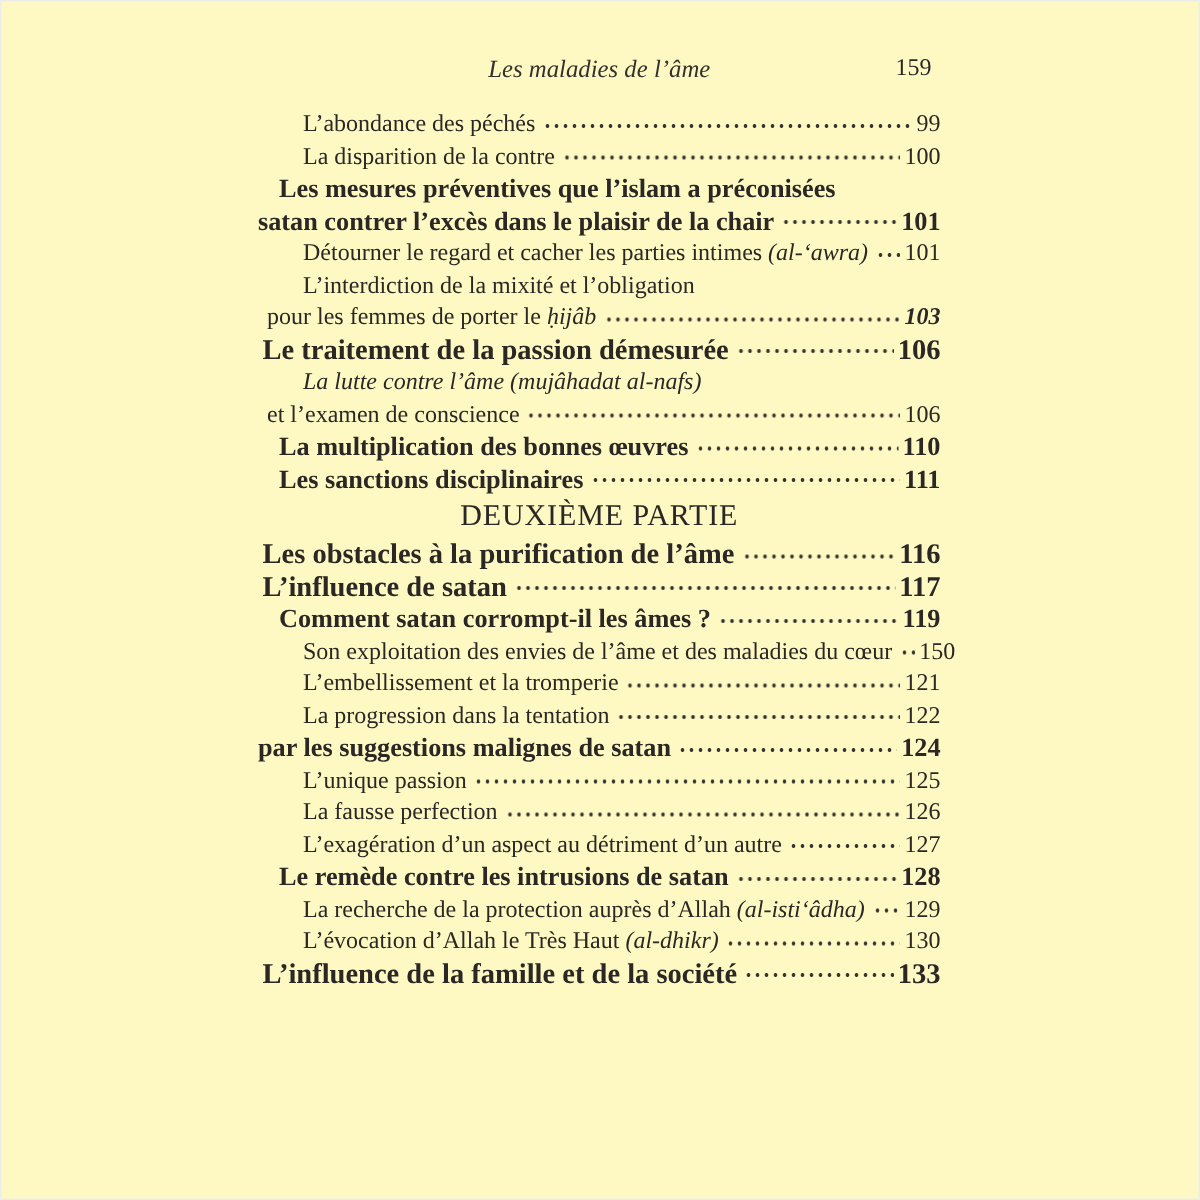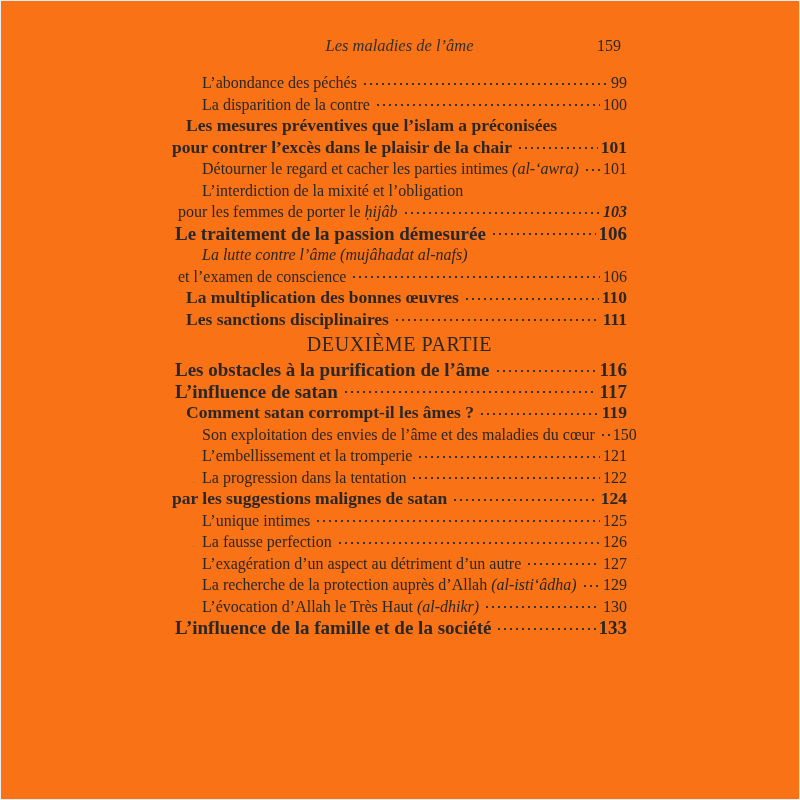--- a/index.html
+++ b/index.html
@@ -1,19 +1,19 @@
 <!DOCTYPE html>
 <html><head>
 <meta charset="utf-8">
 <style>
   html,body{margin:0;padding:0;background:#fff;}
   .sheet{
     position:relative;
     width:800px;height:800px;
-    background:#f97316;
+    background:#fef9c3;
     box-shadow:inset 0 0 0 1px #ececec;
     font-family:"Liberation Serif", serif;
     color:#2a2725;
     overflow:hidden;
     box-sizing:border-box;
   }
   .content{
     position:absolute;
     left:172px; top:35px;
     width:455px;
@@ -85,21 +85,21 @@
             <span class="txt"><span>La disparition de la contre</span></span>
             <span class="leader"></span>
             <span class="page">100</span>
           </div>
         </div>
         <div>
           <div class="line lvl2 b">
             <span class="txt"><span>Les mesures préventives que l’islam a préconisées</span></span>
           </div>
           <div class="line lvl2 cont b">
-            <span class="txt"><span>pour contrer l’excès dans le plaisir de la chair</span></span>
+            <span class="txt"><span>satan contrer l’excès dans le plaisir de la chair</span></span>
             <span class="leader"></span>
             <span class="page">101</span>
           </div>
         </div>
         <div>
           <div class="line lvl3">
             <span class="txt"><span>Détourner le regard et cacher les parties intimes </span><em>(al-‘awra)</em></span>
             <span class="leader"></span>
             <span class="page">101</span>
           </div>
@@ -190,37 +190,44 @@
         </div>
         <div>
           <div class="line lvl2 cont b">
             <span class="txt"><span>par les suggestions malignes de satan</span></span>
             <span class="leader"></span>
             <span class="page">124</span>
           </div>
         </div>
         <div>
           <div class="line lvl3">
-            <span class="txt"><span>L’unique intimes</span></span>
+            <span class="txt"><span>L’unique passion</span></span>
             <span class="leader"></span>
             <span class="page">125</span>
           </div>
         </div>
         <div>
           <div class="line lvl3">
             <span class="txt"><span>La fausse perfection</span></span>
             <span class="leader"></span>
             <span class="page">126</span>
           </div>
         </div>
         <div>
           <div class="line lvl3">
             <span class="txt"><span>L’exagération d’un aspect au détriment d’un autre</span></span>
             <span class="leader"></span>
             <span class="page">127</span>
+          </div>
+        </div>
+        <div>
+          <div class="line lvl2 b">
+            <span class="txt"><span>Le remède contre les intrusions de satan</span></span>
+            <span class="leader"></span>
+            <span class="page">128</span>
           </div>
         </div>
         <div>
           <div class="line lvl3">
             <span class="txt"><span>La recherche de la protection auprès d’Allah </span><em>(al-isti‘âdha)</em></span>
             <span class="leader"></span>
             <span class="page">129</span>
           </div>
         </div>
         <div>

